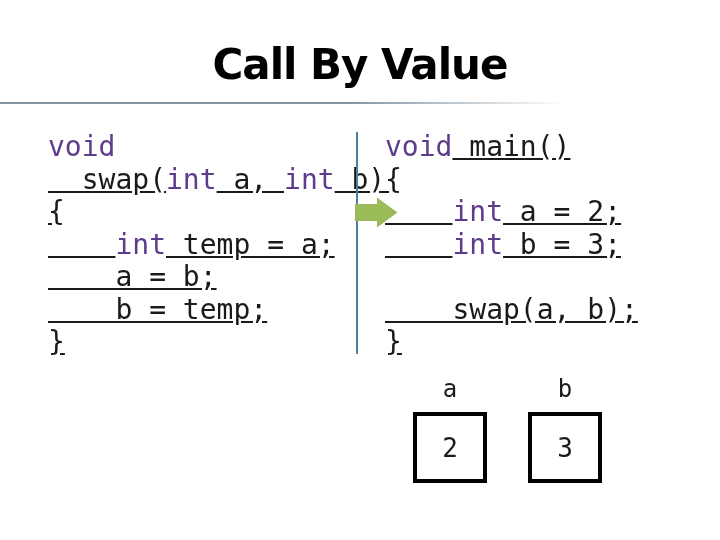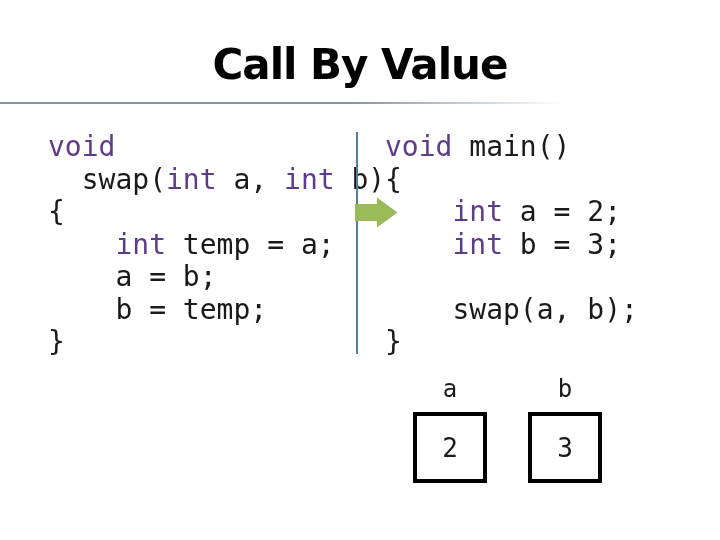--- a/index.html
+++ b/index.html
@@ -27,21 +27,21 @@
       var(--rule_start,#8494a1) 62%,
       rgba(132,148,161,0) 100%);
   }
   .code{
     position:absolute;
     font-size:28px;line-height:32.5px;
     white-space:pre;
     color:var(--code_text,#1a1a1a);
   }
   .code .kw{color:var(--keyword,#5e3c8c);}
-  .code .pl{color:inherit;}
+  .code .pl{color:inherit;text-decoration:underline;}
   .code-left{left:48px;top:131px;}
   .code-right{left:385px;top:131px;}
   .divider{
     position:absolute;left:356px;top:132px;width:2px;height:222px;
     background:var(--divider,#4e7f9e);
   }
   .arrow{position:absolute;left:355px;top:197px;width:43px;height:31px;}
   .var-group{position:absolute;top:374px;width:74px;text-align:center;}
   #var-a{left:413px;}
   #var-b{left:528px;}

